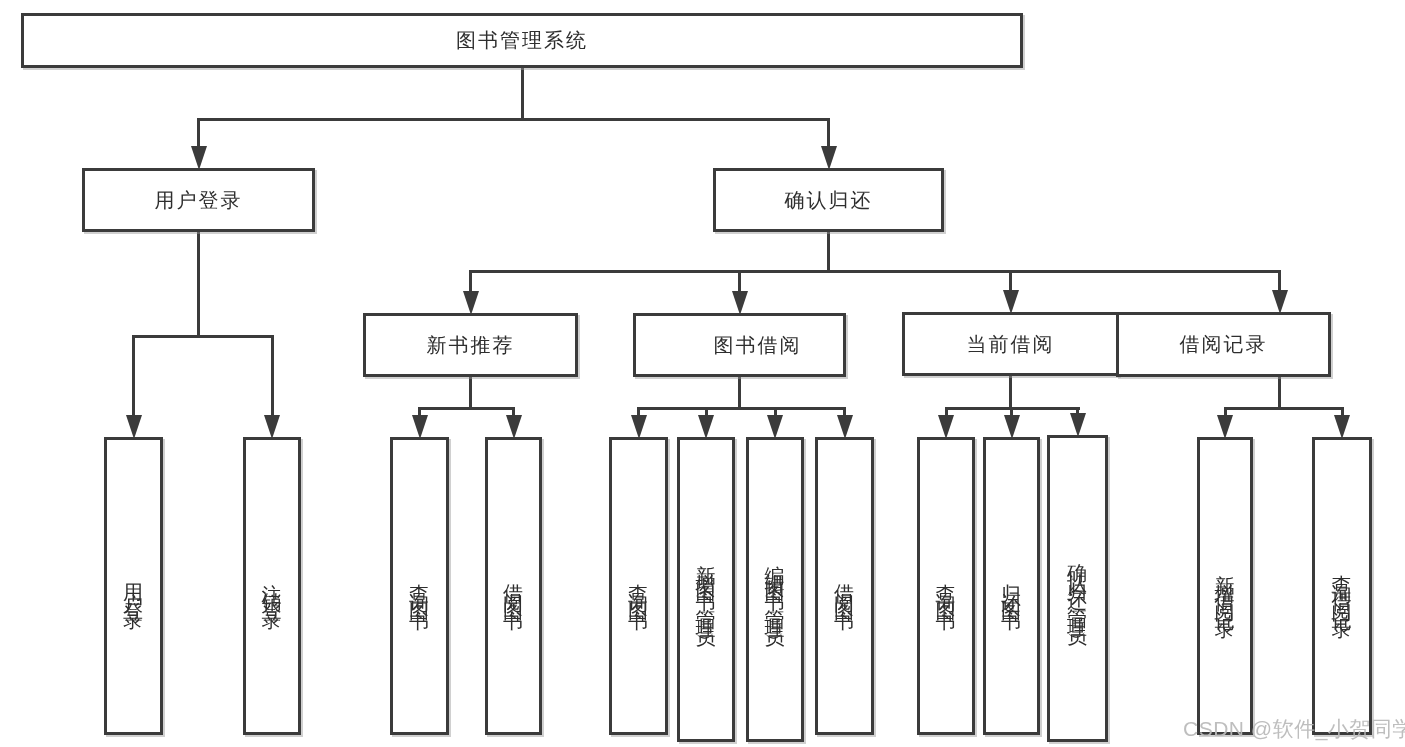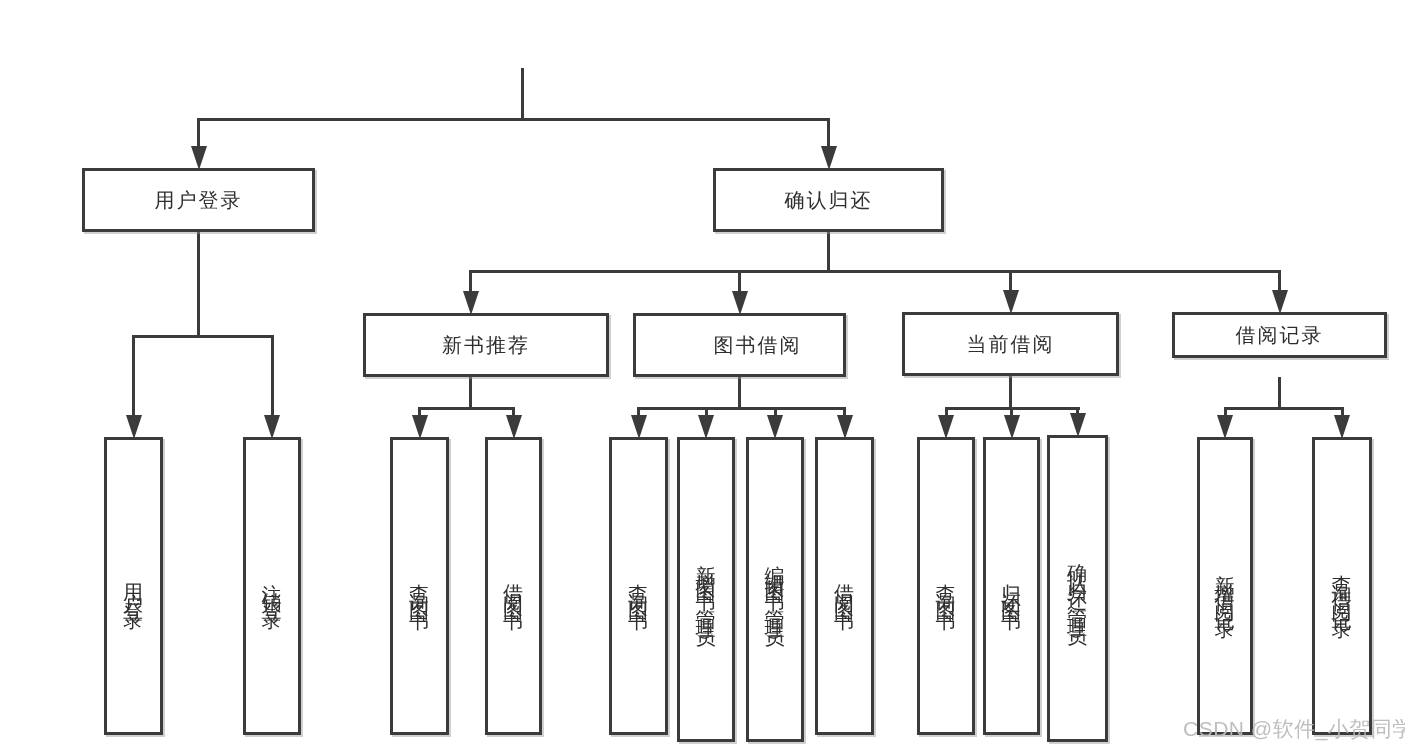--- a/index.html
+++ b/index.html
@@ -28,36 +28,39 @@
     position:absolute; left:1183px; top:715px; z-index:10;
     font-size:21px; color:rgba(186,186,186,0.95); white-space:nowrap;
     letter-spacing:0.5px;
   }
 </style>
 </head>
 <body>
 
 <div id="canvas">
   <div class="watermark">CSDN @软件_小贺同学</div>
+<div class="node h" style="left: 21px; top: 13px; width: 1002px; height: 55px;">
+      <span class="lbl">图书管理系统</span>
+    </div>
     <div class="node h" style="left: 82px; top: 168px; width: 233px; height: 64px;">
       <span class="lbl">用户登录</span>
     </div>
     <div class="node h" style="left: 713px; top: 168px; width: 231px; height: 64px;">
       <span class="lbl">确认归还</span>
     </div>
-    <div class="node h" style="left: 363px; top: 313px; width: 246px; height: 64px;">
+    <div class="node h" style="left: 363px; top: 313px; width: 215px; height: 64px;">
       <span class="lbl">新书推荐</span>
     </div>
     <div class="node h" style="left: 633px; top: 313px; width: 213px; height: 64px; padding-left: 36px;">
       <span class="lbl">图书借阅</span>
     </div>
     <div class="node h" style="left: 902px; top: 312px; width: 217px; height: 64px;">
       <span class="lbl">当前借阅</span>
     </div>
-    <div class="node h" style="left: 1172px; top: 312px; width: 215px; height: 46px; font-family: Liberation Serif, serif;">
+    <div class="node h" style="left: 1116px; top: 312px; width: 215px; height: 65px; font-family: Liberation Serif, serif;">
       <span class="lbl">借阅记录</span>
     </div>
     <div class="node v" style="left: 104px; top: 437px; width: 59px; height: 298px;">
       <span class="lbl">用户登录</span>
     </div>
     <div class="node v" style="left: 243px; top: 437px; width: 58px; height: 298px;">
       <span class="lbl">注销登录</span>
     </div>
     <div class="node v" style="left: 390px; top: 437px; width: 59px; height: 298px;">
       <span class="lbl">查询图书</span>

